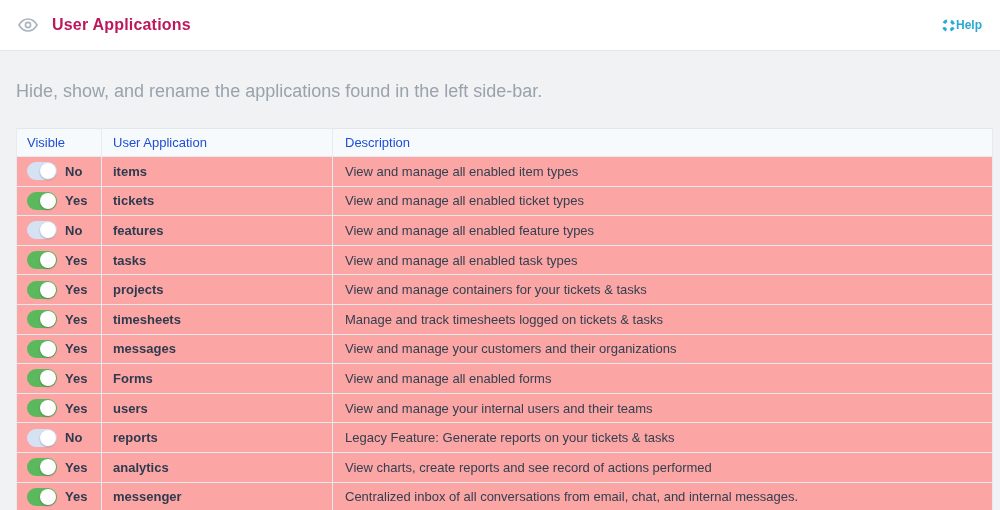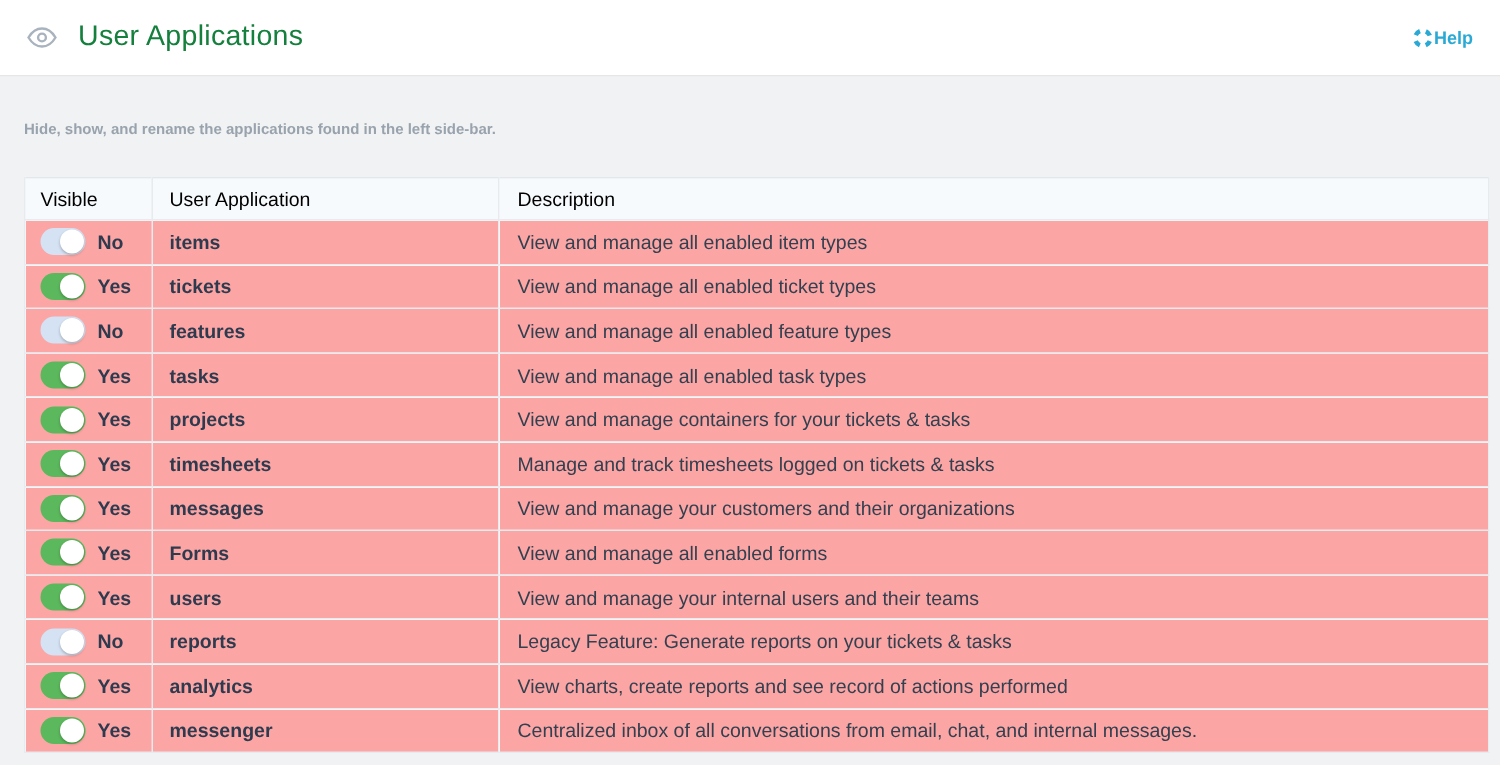--- a/index.html
+++ b/index.html
@@ -13,23 +13,23 @@
   .topbar {
     height: 51px;
     background: #ffffff;
     border-bottom: 1px solid #e6e6e6;
     display: flex;
     align-items: center;
     padding: 0 18px 0 18px;
   }
   .topbar .title-group { display: flex; align-items: center; gap: 14px; flex: 1; }
   .page-title {
-    font-size: 19px;
-    font-weight: 400;
-    color: #15803d;
+    font-size: 16px;
+    font-weight: 700;
+    color: #be185d;
     letter-spacing: 0.2px;
   }
   .eye-icon { display: inline-flex; align-items: center; }
   .help-link {
     display: flex;
     align-items: center;
     color: var(--cyan, #29a9d4);
     font-size: 12px;
     font-weight: 700;
     cursor: pointer;
@@ -38,22 +38,21 @@
   
   .content { padding: 30px 7px 0 16px; }
   .subtitle-row {
     display: flex;
     align-items: center;
     justify-content: space-between;
     padding-right: 3px;
   }
   .subtitle {
     color: #99a3ad;
-    font-size: 10px;
-    font-weight: bold;
+    font-size: 18px;
   }
   .show-hidden {
     display: flex;
     align-items: center;
     gap: 9px;
   }
   .show-hidden-label {
     font-size: 13px;
     font-weight: 600;
     color: #33405a;
@@ -93,21 +92,21 @@
   .apps-table th, .apps-table td {
     border: 1px solid #e7eaee;
     border-top: none;
     font-size: 13px;
     vertical-align: middle;
     overflow: hidden;
     white-space: nowrap;
   }
   .apps-table th {
     background: #f7fafc;
-    color: #000000;
+    color: #1d4ed8;
     font-weight: 400;
     text-align: left;
     height: 28px;
     padding: 0 8px;
   }
   .apps-table td { height: 29.6px; background: #fca5a5; }
   .col-visible { width: 85px; }
   .col-name    { width: 231px; }
   th.col-visible { padding-left: 10px; }
   th.col-name, td.cell-name { padding-left: 11px; }

